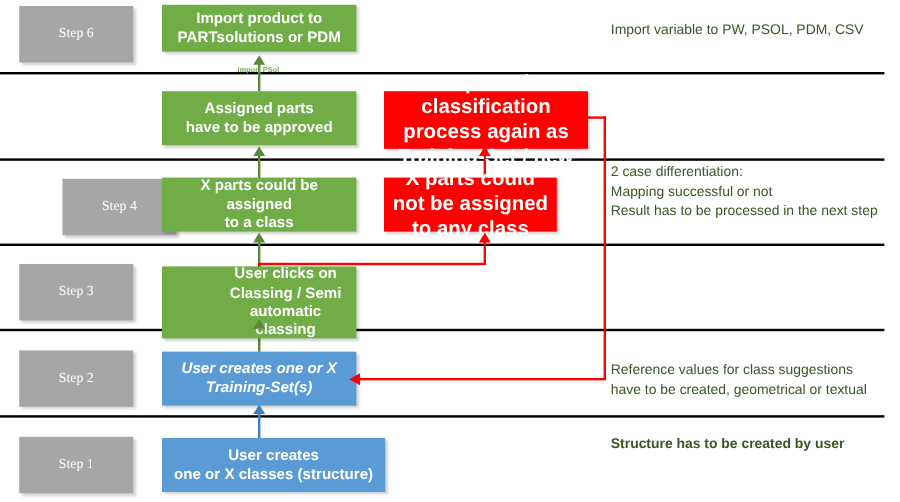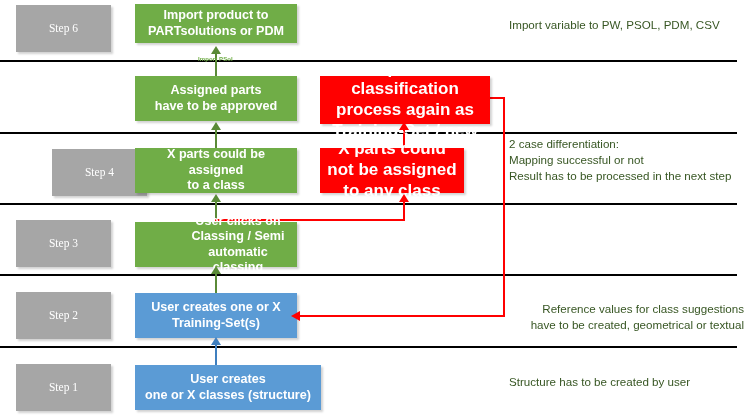--- a/index.html
+++ b/index.html
@@ -146,37 +146,37 @@
     <span class="txt">X parts could not be assigned
 to any class</span>
   </div>
   <div class="note" style="left:509px;top:136px;width:235px;">2 case differentiation:
 Mapping successful or not
 Result has to be processed in the next step</div>
 
   <div class="box box-step" style="left:16px;top:220px;width:95px;height:47px;">
     <span class="txt">Step 3</span>
   </div>
-  <div class="box box-green" style="left:135px;top:222px;width:162px;height:45px;padding-left:48px;">
+  <div class="box box-green" style="left:135px;top:222px;width:162px;height:60px;padding-left:48px;">
     <span class="txt">User clicks on Classing / Semi
 automatic classing</span>
   </div>
 
   <div class="box box-step" style="left:16px;top:292px;width:95px;height:47px;">
     <span class="txt">Step 2</span>
   </div>
-  <div class="box box-blue" style="left:135px;top:293px;width:162px;height:45px;">
+  <div class="box box-blue" style="left:135px;top:293px;width:162px;height:45px;font-style:italic;">
     <span class="txt">User creates one or X
 Training-Set(s)</span>
   </div>
-  <div class="note" style="left:509px;top:301px;width:235px;text-align:right;">Reference values for class suggestions
+  <div class="note" style="left:509px;top:301px;width:235px;">Reference values for class suggestions
 have to be created, geometrical or textual</div>
 
   <div class="box box-step" style="left:16px;top:364px;width:95px;height:47px;">
     <span class="txt">Step 1</span>
   </div>
   <div class="box box-blue" style="left:135px;top:365px;width:186px;height:45px;">
     <span class="txt">User creates
 one or X classes (structure)</span>
   </div>
-  <div class="note" style="left:509px;top:374px;width:235px;">Structure has to be created by user</div>
+  <div class="note" style="left:509px;top:362px;width:235px;font-weight:bold;">Structure has to be created by user</div>
 
 </div>
 
 </body></html>

